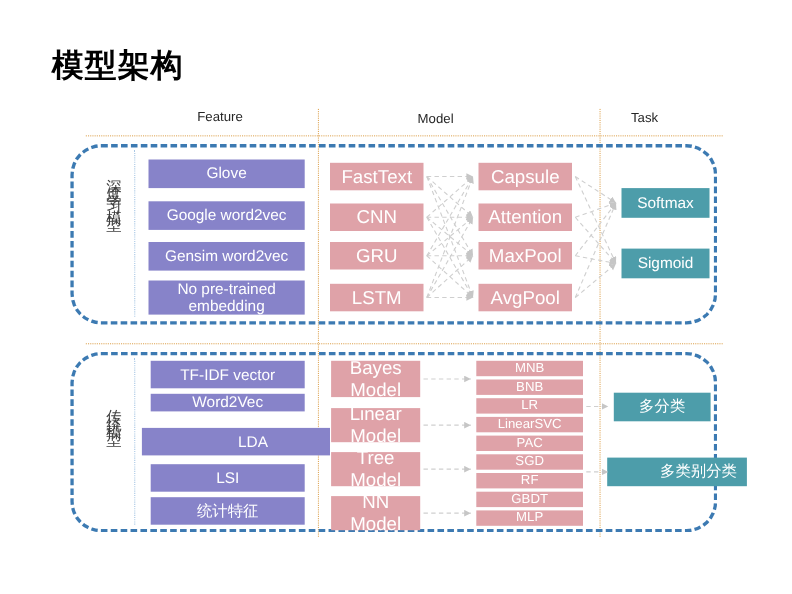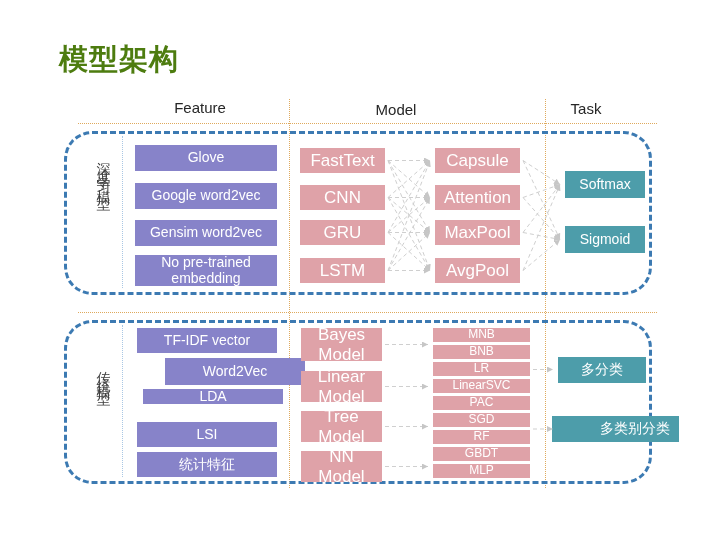--- a/index.html
+++ b/index.html
@@ -1,19 +1,19 @@
 <!DOCTYPE html>
 <html><head>
 <meta charset="utf-8">
 <style>
   html,body{margin:0;padding:0;background:#fff;width:720px;height:540px;overflow:hidden;
     font-family:"Liberation Sans","DejaVu Sans",sans-serif;}
   #stage{position:relative;width:720px;height:540px;background:#ffffff;}
-  .title{position:absolute;left:59px;top:40px;font-size:29px;font-weight:bold;color:#4d7c0f;letter-spacing:1px;}
-  .col-header{position:absolute;font-size:15px;color:#262626;text-align:center;width:100px;}
+  .title{position:absolute;left:47px;top:40px;font-size:29px;font-weight:bold;color:#000000;letter-spacing:1px;}
+  .col-header{position:absolute;font-size:12px;color:#262626;text-align:center;width:100px;}
   .dotline{position:absolute;}
   .h-orange{border-top:1px dotted #dfa95c;height:0;}
   .v-orange{border-left:1px dotted #dfa95c;width:0;}
   .v-blue{border-left:1px dotted #a9c7e4;width:0;}
   .frame{position:absolute;border:3px dashed #3c7ab2;border-radius:28px;background:transparent;}
   .vlabel{position:absolute;writing-mode:vertical-rl;text-orientation:upright;letter-spacing:7px;
     font-size:14px;color:#3f3f3f;line-height:1;}
   .box{position:absolute;display:flex;align-items:center;justify-content:center;
     color:#fff;text-align:center;line-height:1.12;}
   .purple{background:#8783c9;font-size:14px;}
@@ -59,22 +59,22 @@
 
   <div class="box pink" style="left:435px;top:148px;width:85px;height:25px;">Capsule</div>
   <div class="box pink" style="left:435px;top:185px;width:85px;height:25px;">Attention</div>
   <div class="box pink" style="left:435px;top:220px;width:85px;height:25px;">MaxPool</div>
   <div class="box pink" style="left:435px;top:258px;width:85px;height:25px;">AvgPool</div>
 
   <div class="box teal" style="left:565px;top:171px;width:80px;height:27px;">Softmax</div>
   <div class="box teal" style="left:565px;top:226px;width:80px;height:27px;">Sigmoid</div>
 
   <div class="box purple" style="left:137px;top:328px;width:140px;height:25px;">TF-IDF vector</div>
-  <div class="box purple" style="left:137px;top:358px;width:140px;height:27px;margin-left:28px;">Word2Vec</div>
-  <div class="box purple" style="left:143px;top:389px;width:140px;height:15px;">LDA</div>
+  <div class="box purple" style="left:137px;top:358px;width:140px;height:16px;">Word2Vec</div>
+  <div class="box purple" style="left:129px;top:389px;width:140px;height:25px;padding-left:31px;">LDA</div>
   <div class="box purple" style="left:137px;top:422px;width:140px;height:25px;">LSI</div>
   <div class="box purple" style="left:137px;top:452px;width:140px;height:25px;">统计特征</div>
 
   <div class="box pink" style="left:301px;top:328px;width:81px;height:33px;padding:0 5px;box-sizing:border-box;">Bayes Model</div>
   <div class="box pink" style="left:301px;top:411px;width:81px;height:31px;padding:0 16px;box-sizing:border-box;">Tree Model</div>
   <div class="box pink" style="left:301px;top:371px;width:81px;height:31px;padding:0 16px;box-sizing:border-box;">Linear Model</div>
   <div class="box pink" style="left:301px;top:451px;width:81px;height:31px;padding:0 16px;box-sizing:border-box;">NN Model</div>
 
   <div class="box pink small" style="left:433px;top:328px;width:97px;height:14px;">MNB</div>
   <div class="box pink small" style="left:433px;top:345px;width:97px;height:14px;">BNB</div>

